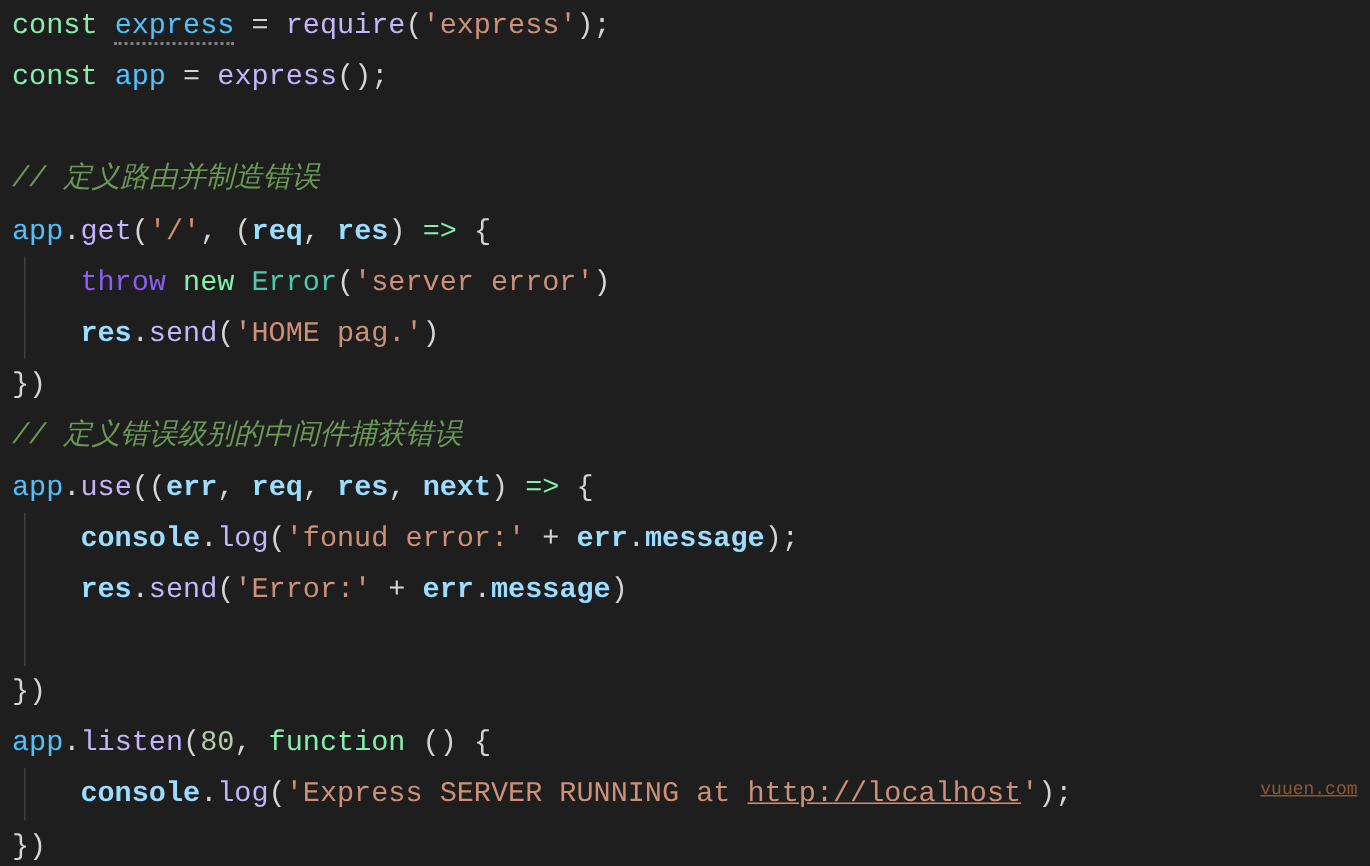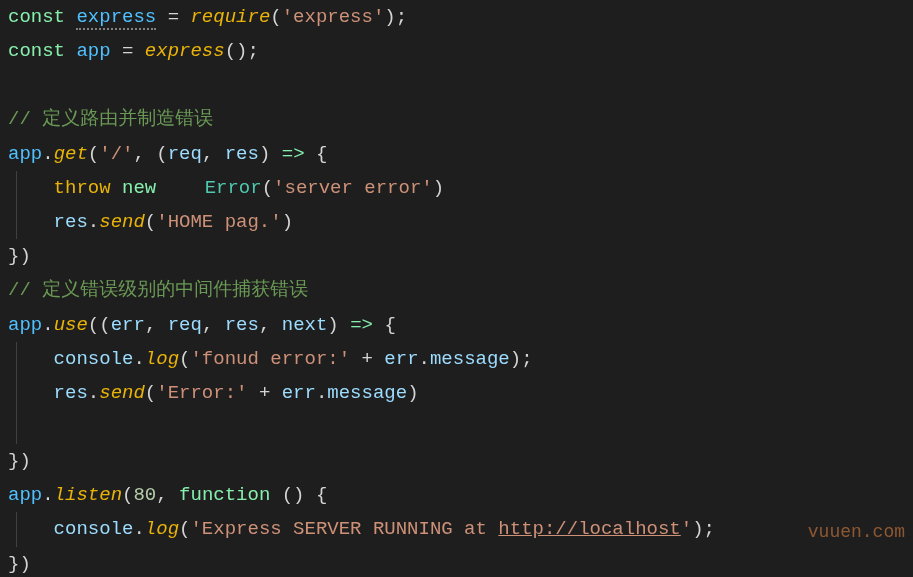--- a/index.html
+++ b/index.html
@@ -26,37 +26,38 @@
 }
 .indent-guide {
   position: absolute;
   left: 0;
   top: 0;
   bottom: 0;
   width: 1px;
   background: #404040;
 }
 .kw { color: #86efac; }
-.kw2 { color: #eab308; }
+.kw2 { color: #8b5cf6; }
 .const { color: #4fc1ff; }
-.var { color: #9cdcfe; }
-.fn { color: #eab308; font-style: italic; }
+.var { color: #9cdcfe; font-weight: bold; }
+.fn { color: #c4b5fd; }
 .str { color: #ce9178; font-family: Liberation Mono, monospace; }
-.comment { color: #6a9955; }
+.comment { color: #6a9955; font-style: italic; }
 .punct { color: #d4d4d4; }
 .num { color: #b5cea8; margin-top: 24px; }
-.type { color: #4ec9b0; margin-left: 37px; }
+.type { color: #4ec9b0; }
 .underline { text-decoration: underline; text-decoration-color: #ce9178; }
 .watermark {
   position: absolute;
   right: 8px;
   top: 516px;
   color: #b36b3a;
-  font-size: 18px;
+  font-size: 12px;
   opacity: 0.75;
+  text-decoration: underline;
 }
 .dots {
   border-bottom: 2px dotted #808080;
 }
 </style>
 </head>
 <body>
 <div class="editor"><span class="line"><span class="kw">const</span> <span class="const dots">express</span> <span class="punct">=</span> <span class="fn">require</span><span class="punct">(</span><span class="str">'express'</span><span class="punct">);</span></span><span class="line"><span class="kw">const</span> <span class="const">app</span> <span class="punct">=</span> <span class="fn">express</span><span class="punct">();</span></span><span class="line"></span><span class="line"><span class="comment">// 定义路由并制造错误</span></span><span class="line"><span class="const">app</span><span class="punct">.</span><span class="fn">get</span><span class="punct">(</span><span class="str">'/'</span><span class="punct">,</span> <span class="punct">(</span><span class="var">req</span><span class="punct">,</span> <span class="var">res</span><span class="punct">)</span> <span class="kw">=&gt;</span> <span class="punct">{</span></span><span class="line"><span class="indent-guide" style="left:8px"></span>    <span class="kw2">throw</span> <span class="kw">new</span> <span class="type">Error</span><span class="punct">(</span><span class="str">'server error'</span><span class="punct">)</span></span><span class="line"><span class="indent-guide" style="left:8px"></span>    <span class="var">res</span><span class="punct">.</span><span class="fn">send</span><span class="punct">(</span><span class="str">'HOME pag.'</span><span class="punct">)</span></span><span class="line"><span class="punct">})</span></span><span class="line"><span class="comment">// 定义错误级别的中间件捕获错误</span></span><span class="line"><span class="const">app</span><span class="punct">.</span><span class="fn">use</span><span class="punct">((</span><span class="var">err</span><span class="punct">,</span> <span class="var">req</span><span class="punct">,</span> <span class="var">res</span><span class="punct">,</span> <span class="var">next</span><span class="punct">)</span> <span class="kw">=&gt;</span> <span class="punct">{</span></span><span class="line"><span class="indent-guide" style="left:8px"></span>    <span class="var">console</span><span class="punct">.</span><span class="fn">log</span><span class="punct">(</span><span class="str">'fonud error:'</span> <span class="punct">+</span> <span class="var">err</span><span class="punct">.</span><span class="var">message</span><span class="punct">);</span></span><span class="line"><span class="indent-guide" style="left:8px"></span>    <span class="var">res</span><span class="punct">.</span><span class="fn">send</span><span class="punct">(</span><span class="str">'Error:'</span> <span class="punct">+</span> <span class="var">err</span><span class="punct">.</span><span class="var">message</span><span class="punct">)</span></span><span class="line"><span class="indent-guide" style="left:8px"></span></span><span class="line"><span class="punct">})</span></span><span class="line"><span class="const">app</span><span class="punct">.</span><span class="fn">listen</span><span class="punct">(</span><span class="num">80</span><span class="punct">,</span> <span class="kw">function</span> <span class="punct">()</span> <span class="punct">{</span></span><span class="line"><span class="indent-guide" style="left:8px"></span>    <span class="var">console</span><span class="punct">.</span><span class="fn">log</span><span class="punct">(</span><span class="str">'Express SERVER RUNNING at </span><span class="str underline">http://localhost</span><span class="str">'</span><span class="punct">);</span></span><span class="line"><span class="punct">})</span></span></div>
 <div class="watermark">vuuen.com</div>
 

